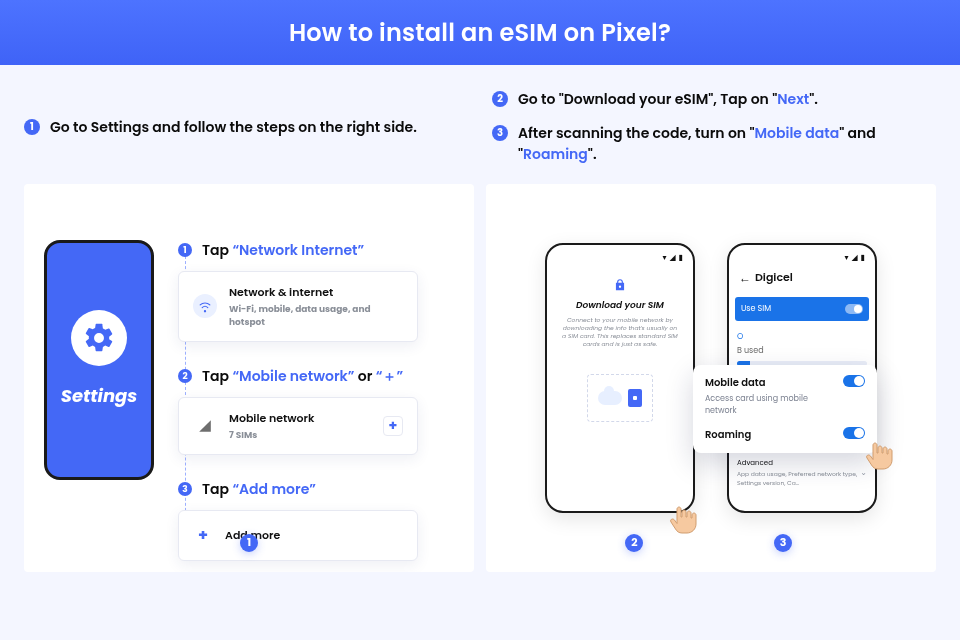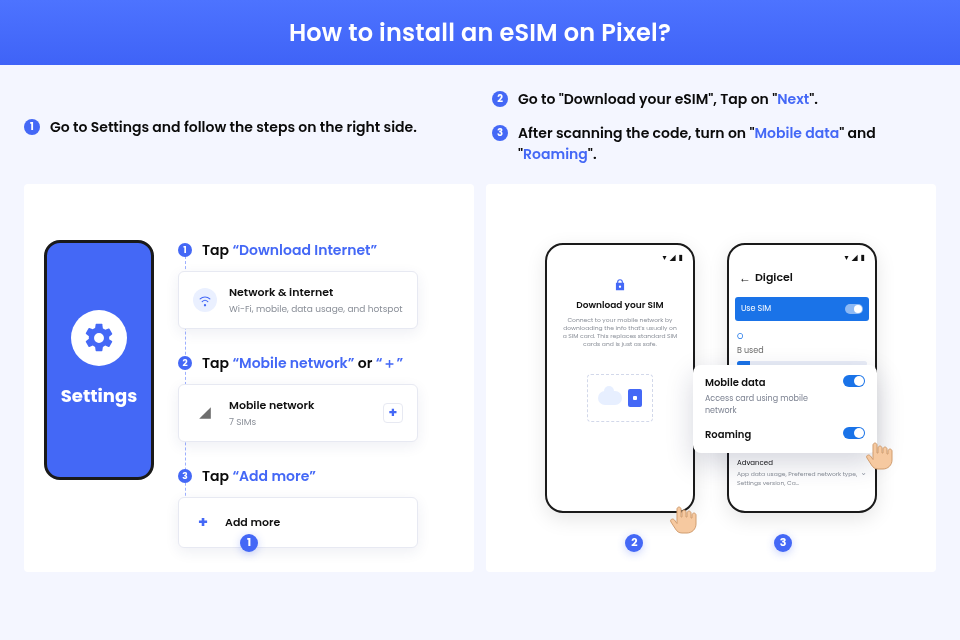--- a/index.html
+++ b/index.html
@@ -88,20 +88,21 @@
   
   .p1 { display: flex; padding: 56px 18px 18px 20px; gap: 24px; }
   .p1-phone {
     width: 110px; height: 240px;
     border: 3px solid #1a1a1a;
     border-radius: 16px;
     background: var(--blue);
     display: flex; flex-direction: column;
     align-items: center; justify-content: center;
     gap: 16px;
+    font-style: italic;
   }
   .gear {
     width: 56px; height: 56px;
     border-radius: 50%;
     background: #fff;
     display: flex; align-items: center; justify-content: center;
   }
   .gear svg { width: 34px; height: 34px; fill: var(--blue); }
   .p1-phone .label {
     color: #fff; font-weight: 700; font-size: 18px;
@@ -134,21 +135,21 @@
     margin-left: 0;
   }
   .card .ci {
     width: 24px; height: 24px; border-radius: 50%;
     display: flex; align-items: center; justify-content: center;
     flex: 0 0 24px;
   }
   .card .ci.wifi { background: #eaf0ff; }
   .card .txts { display: flex; flex-direction: column; }
   .card .t1 { font-size: 11px; font-weight: 600; color: #111; }
-  .card .t2 { font-size: 9px; color: var(--muted); margin-top: 2px; }
+  .card .t2 { font-size: 9px; color: var(--muted); margin-top: 2px; font-weight: bold; }
   .card.plus { justify-content: space-between; gap: 47px; }
   .card.plus .right-plus {
     width: 20px; height: 20px; border-radius: 4px;
     border: 1px solid var(--line);
     display: flex; align-items: center; justify-content: center;
     color: var(--blue); font-weight: 700; font-size: 14px;
   }
   .card .plus-left { color: var(--blue); font-weight: 700; font-size: 16px; width: 20px; text-align: center; }
   .card .signal svg { width: 14px; height: 14px; fill: #6e6e6e; }
   .card .wifi svg { width: 14px; height: 14px; fill: var(--blue); }
@@ -210,21 +211,21 @@
   .gauge .fill { width: 10%; height: 100%; background: var(--toggle); }
   .gauge .ticks { display: flex; justify-content: space-between; font-size: 6px; color: #8a8f98; margin-top: 3px; }
   .row-sml {
     display: flex; justify-content: space-between; align-items: center;
     font-size: 7px; color: #111; padding: 7px 2px;
     border-top: 1px solid var(--line2);
   }
   .row-sml .sub { display: block; font-size: 6px; color: var(--muted); margin-top: 2px; }
   .row-sml .chev { color: #9aa0aa; font-size: 8px; }
   
-  .ph1-body { display: flex; flex-direction: column; align-items: center; padding: 14px 8px 0; }
+  .ph1-body { display: flex; flex-direction: column; align-items: center; padding: 14px 8px 0; font-style: italic; }
   .lock-ic { width: 14px; height: 14px; color: var(--blue); margin-bottom: 8px; }
   .lock-ic svg { width: 14px; height: 14px; fill: var(--blue); }
   .ph1-title { font-size: 9px; font-weight: 600; color: #111; }
   .ph1-sub { font-size: 6px; color: var(--muted); text-align: center; line-height: 1.35; margin-top: 4px; }
   .ph1-illus { margin-top: 26px; display: flex; align-items: center; gap: 6px; }
   .cloud {
     width: 24px; height: 14px; background: #e7efff; border-radius: 12px;
     position: relative;
   }
   .cloud::before {
@@ -320,21 +321,21 @@
       <div class="label">Settings</div>
     </div>
 
     <div class="p1-steps">
       <div class="vline"></div>
 
       <div class="step">
         <div class="head">
           <span class="badge-s">1</span>
           <span>
-            <span>Tap </span><span class="hl">“Download Internet”</span>
+            <span>Tap </span><span class="hl">“Network Internet”</span>
           </span>
         </div>
         <div class="card">
           <span class="ci wifi">
             <svg viewBox="0 0 24 24">
                 <path d="M12 19a2 2 0 1 0 2 2 2 2 0 0 0-2-2Zm-5.5-5a1 1 0 0 0 0 1.4 1 1 0 0 0 1.4 0 6 6 0 0 1 8.2 0 1 1 0 0 0 1.4 0 1 1 0 0 0 0-1.4 8 8 0 0 0-11 0ZM3 9.5a1 1 0 0 0 0 1.4 1 1 0 0 0 1.4 0 11 11 0 0 1 15.2 0 1 1 0 0 0 1.4 0 1 1 0 0 0 0-1.4 13 13 0 0 0-18 0Z"></path>
               </svg>
           </span>
           <span class="txts">
             <span class="t1">Network &amp; internet</span>

